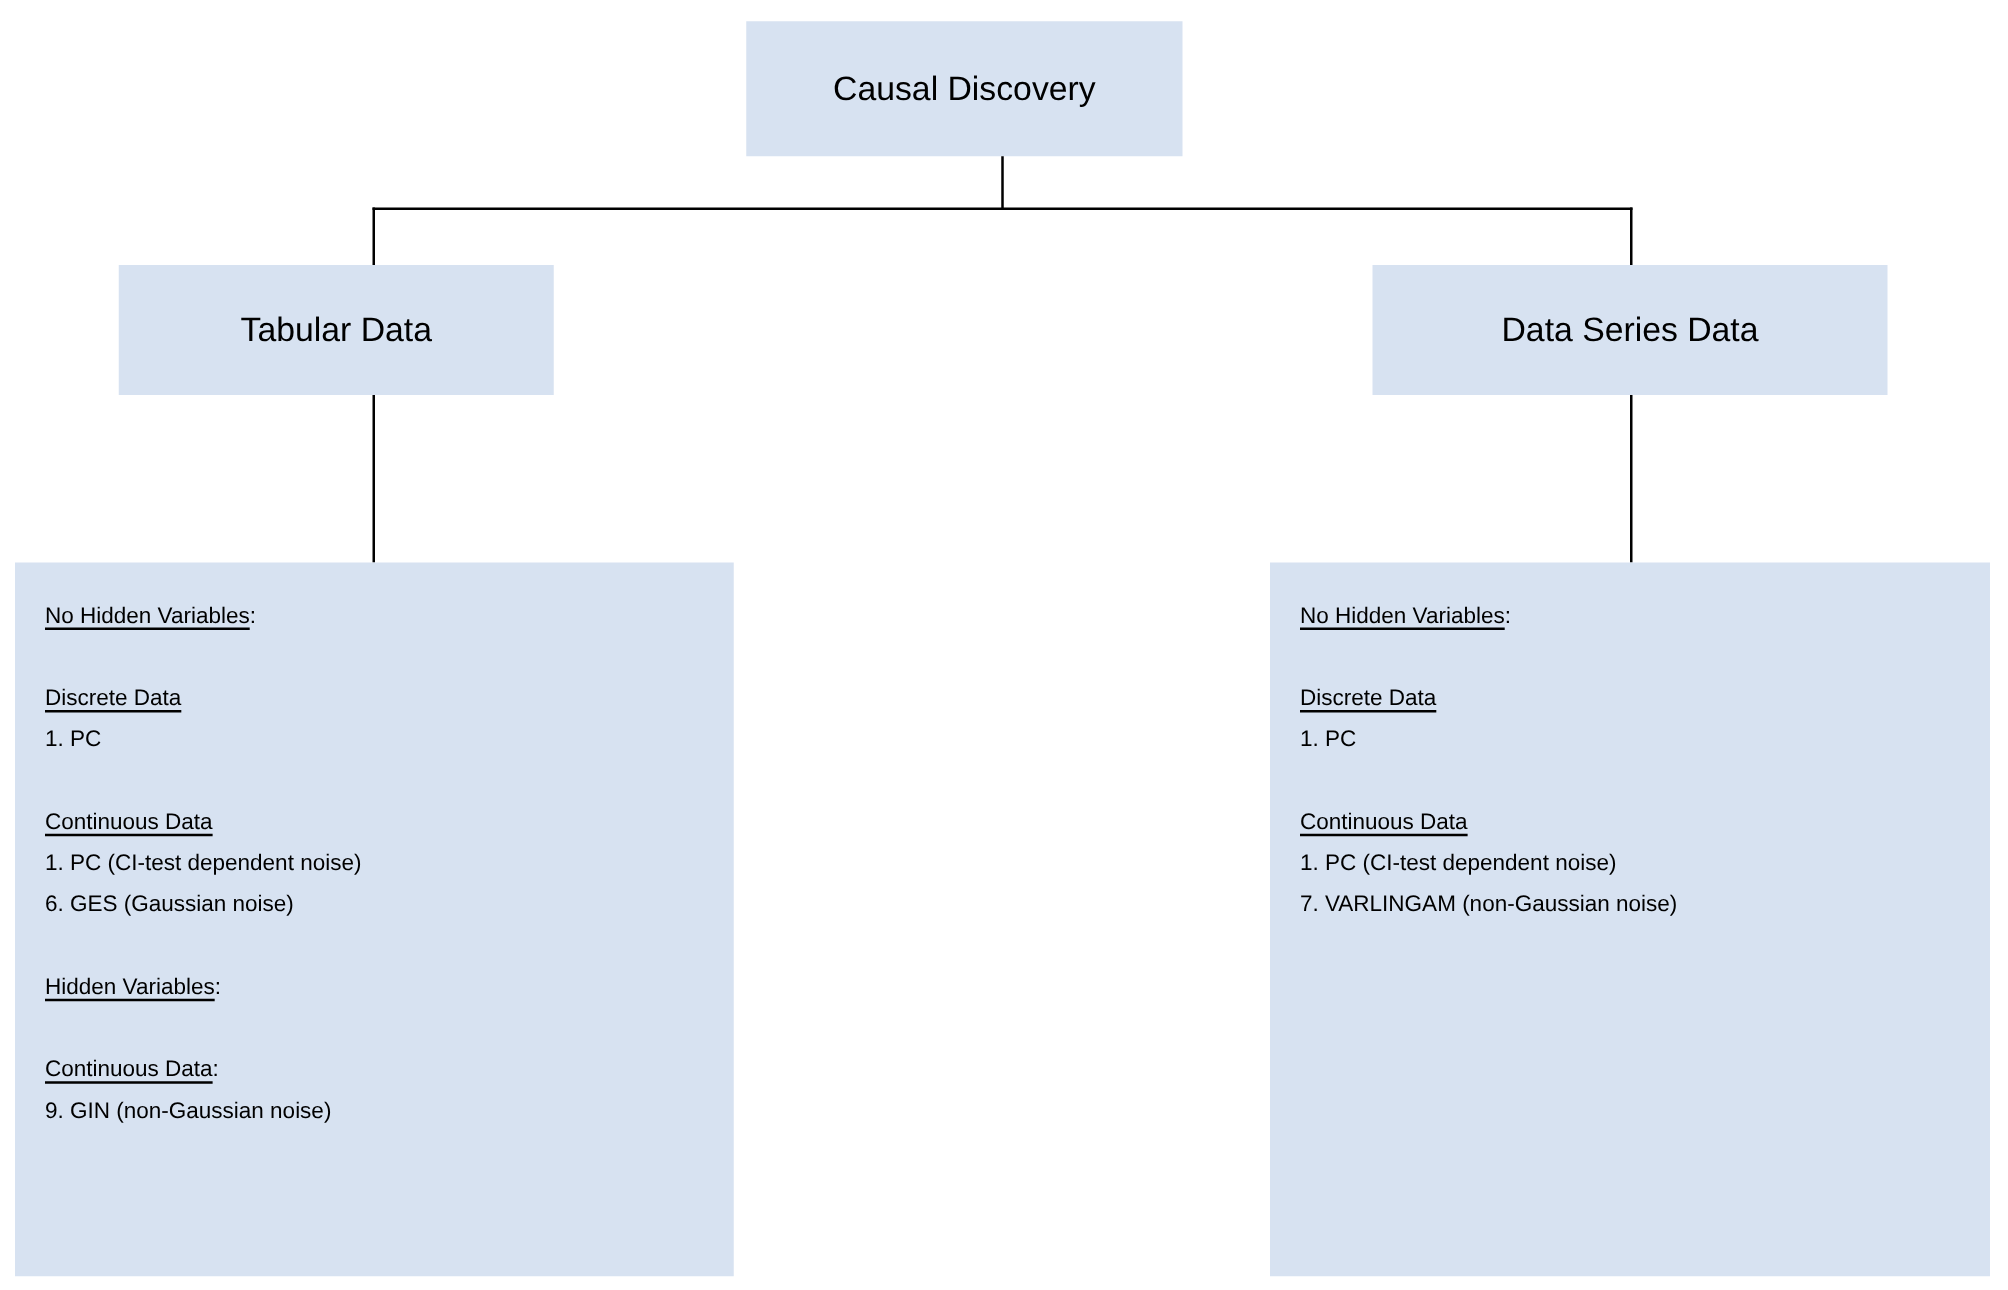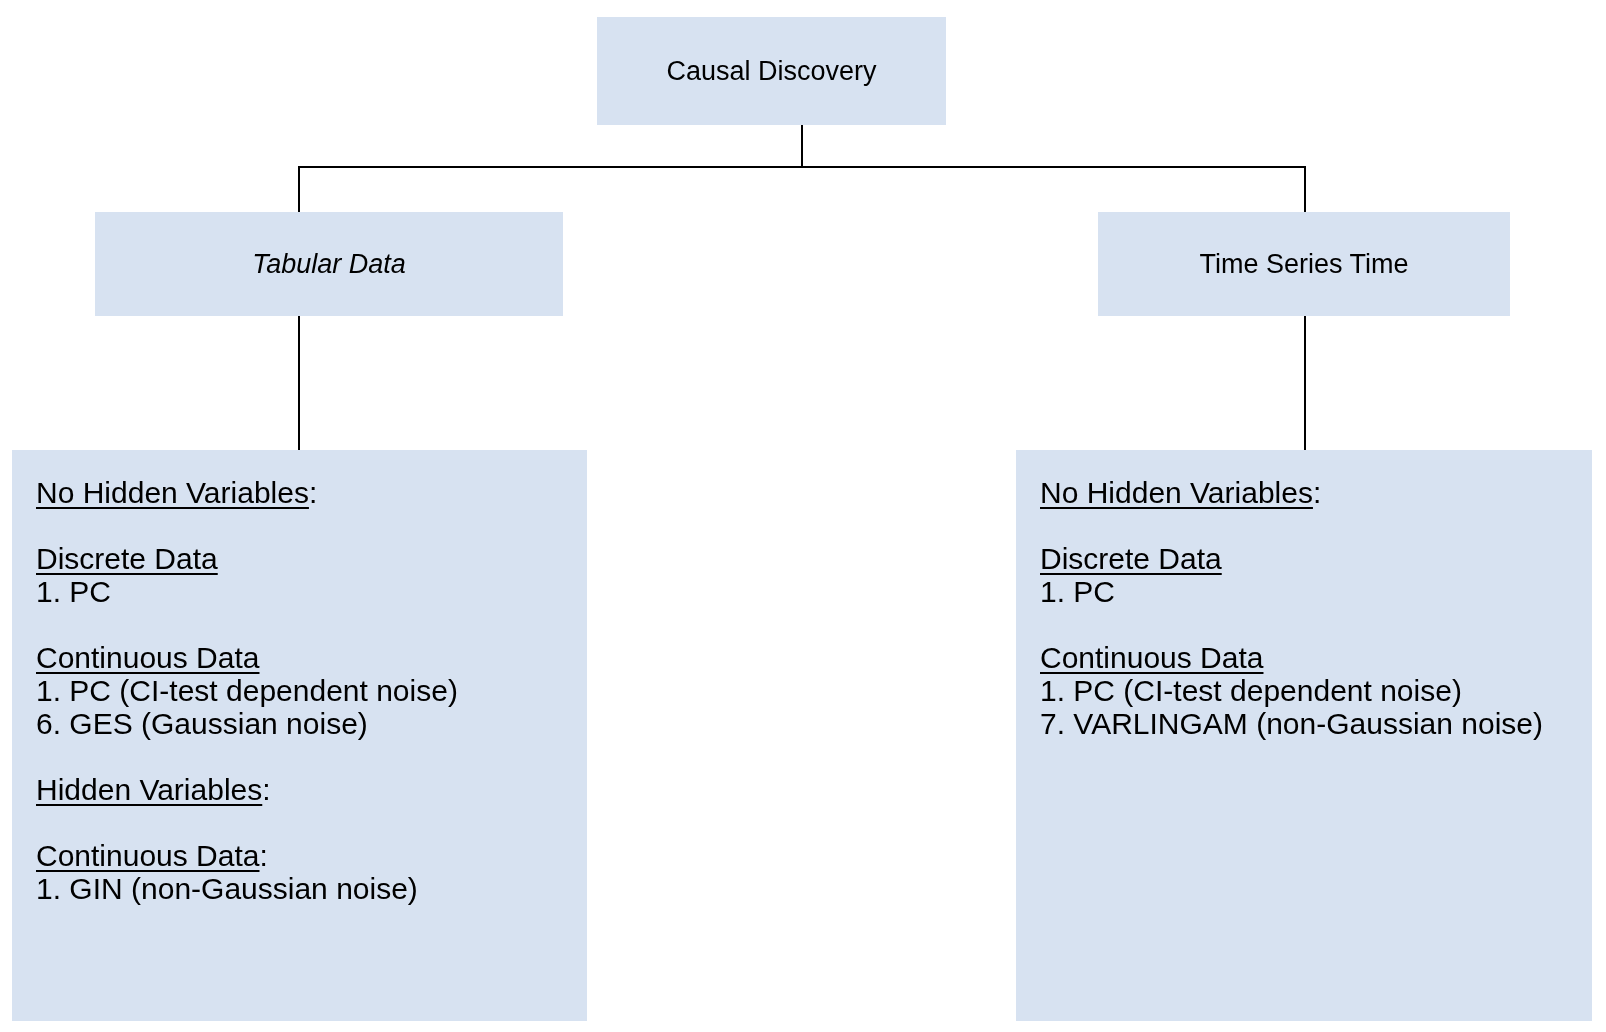--- a/index.html
+++ b/index.html
@@ -19,31 +19,31 @@
     align-items: center;
     justify-content: center;
     font-size: 27px;
     white-space: nowrap;
   }
   .vline, .hline { position: absolute; background: #000000; }
   .details {
     position: absolute;
     background: #d7e2f1;
     box-sizing: border-box;
-    font-size: 30px;
+    font-size: 18px;
     line-height: 33px;
     padding: 26px 24px 0 24px;
   }
   .section { margin: 0 0 33px 0; }
   .section:last-child { margin-bottom: 0; }
   .heading { text-decoration: underline; text-decoration-thickness: 2px; text-underline-offset: 4px; }
   .item { white-space: nowrap; }
   
   .node-root  { left: 597px; top: 17px;  width: 349px; height: 108px; }
-  .node-left  { left: 95px;  top: 212px; width: 468px; height: 104px; font-style: italic; }
+  .node-left  { left: 95px;  top: 212px; width: 348px; height: 104px; }
   .node-right { left: 1098px; top: 212px; width: 412px; height: 104px; }
   .stem       { left: 801px; top: 125px; width: 2px; height: 42px; }
   .crossbar   { left: 298px; top: 166px; width: 1008px; height: 2px; }
   .drop-l-up  { left: 298px; top: 166px; width: 2px; height: 46px; }
   .drop-r-up  { left: 1304px; top: 166px; width: 2px; height: 46px; }
   .drop-l-lo  { left: 298px; top: 316px; width: 2px; height: 134px; }
   .drop-r-lo  { left: 1304px; top: 316px; width: 2px; height: 134px; }
   .details-left  { left: 12px;  top: 450px; width: 575px; height: 571px; }
   .details-right { left: 1016px; top: 450px; width: 576px; height: 571px; }
 </style>
@@ -60,42 +60,42 @@
   <div class="hline crossbar"></div>
   <div class="vline drop-l-up"></div>
   <div class="vline drop-r-up"></div>
   <div class="vline drop-l-lo"></div>
   <div class="vline drop-r-lo"></div>
 
   <div class="node node-left">
     <span>Tabular Data</span>
   </div>
   <div class="node node-right">
-    <span>Time Series Time</span>
+    <span>Data Series Data</span>
   </div>
 
   <div class="details details-left">
     <div class="section">
       <div><span class="heading">No Hidden Variables</span><span>:</span></div>
     </div>
     <div class="section">
       <div><span class="heading">Discrete Data</span><span></span></div>
       <div class="item">1. PC</div>
     </div>
     <div class="section">
       <div><span class="heading">Continuous Data</span><span></span></div>
       <div class="item">1. PC (CI-test dependent noise)</div>
       <div class="item">6. GES (Gaussian noise)</div>
     </div>
     <div class="section">
       <div><span class="heading">Hidden Variables</span><span>:</span></div>
     </div>
     <div class="section">
       <div><span class="heading">Continuous Data</span><span>:</span></div>
-      <div class="item">1. GIN (non-Gaussian noise)</div>
+      <div class="item">9. GIN (non-Gaussian noise)</div>
     </div>
   </div>
 
   <div class="details details-right">
     <div class="section">
       <div><span class="heading">No Hidden Variables</span><span>:</span></div>
     </div>
     <div class="section">
       <div><span class="heading">Discrete Data</span><span></span></div>
       <div class="item">1. PC</div>

